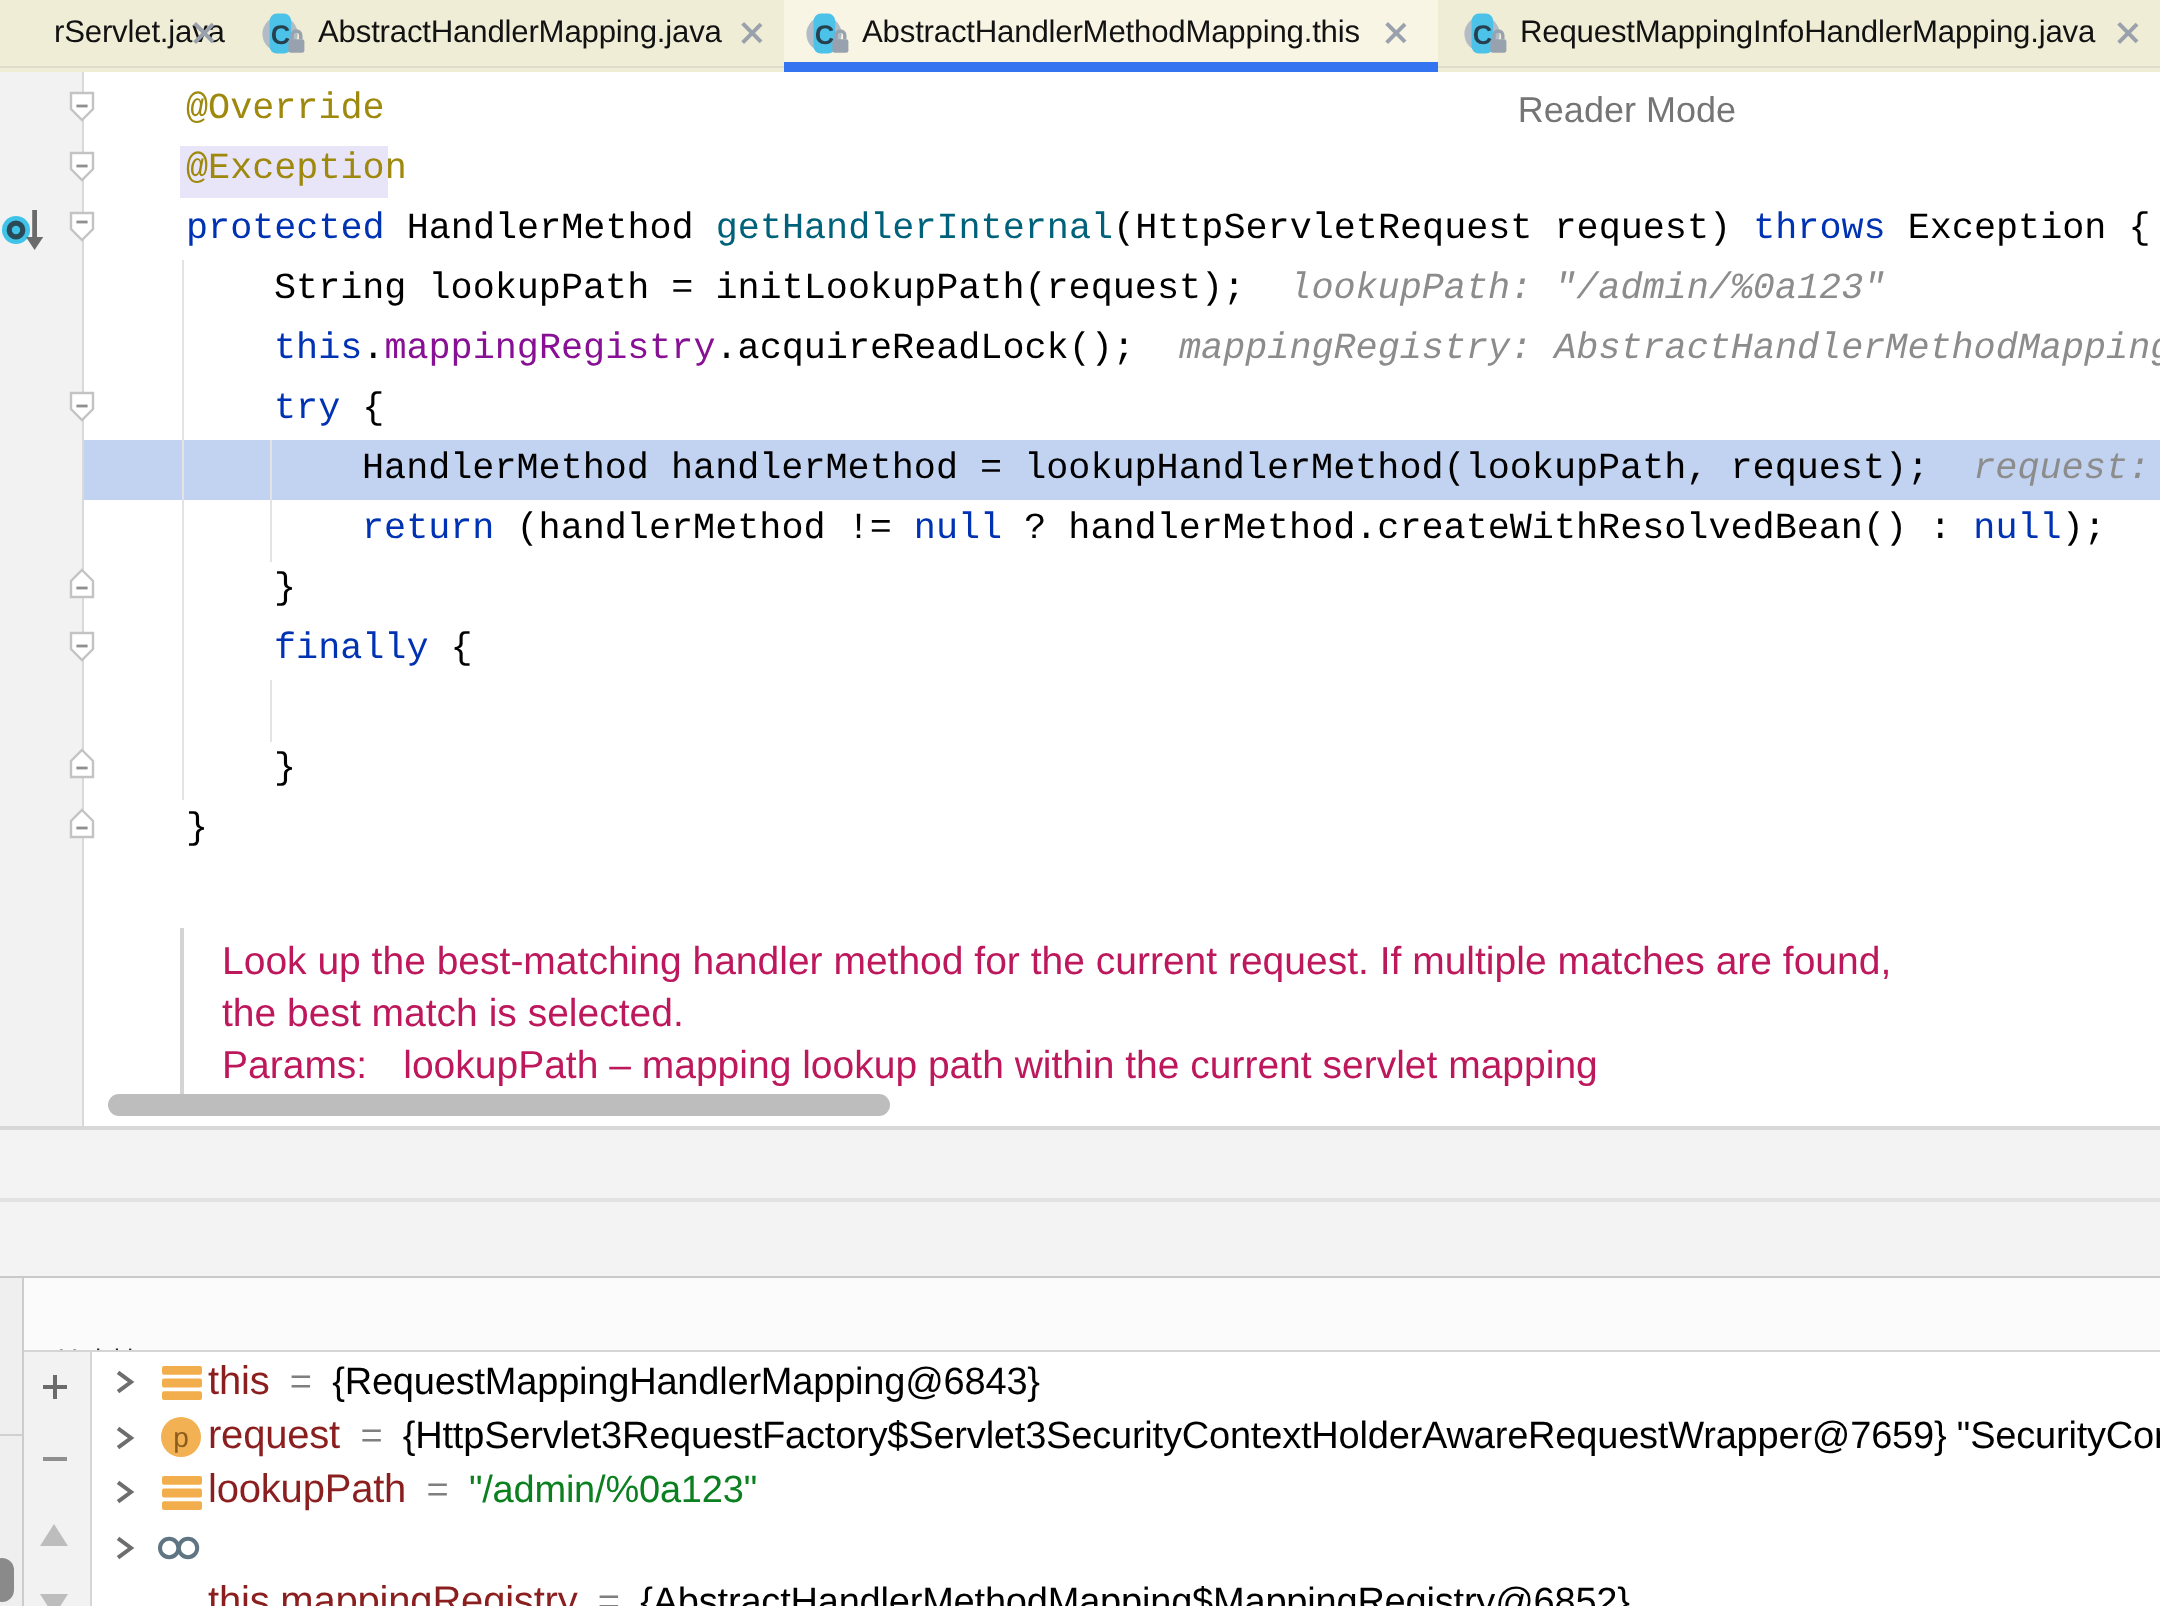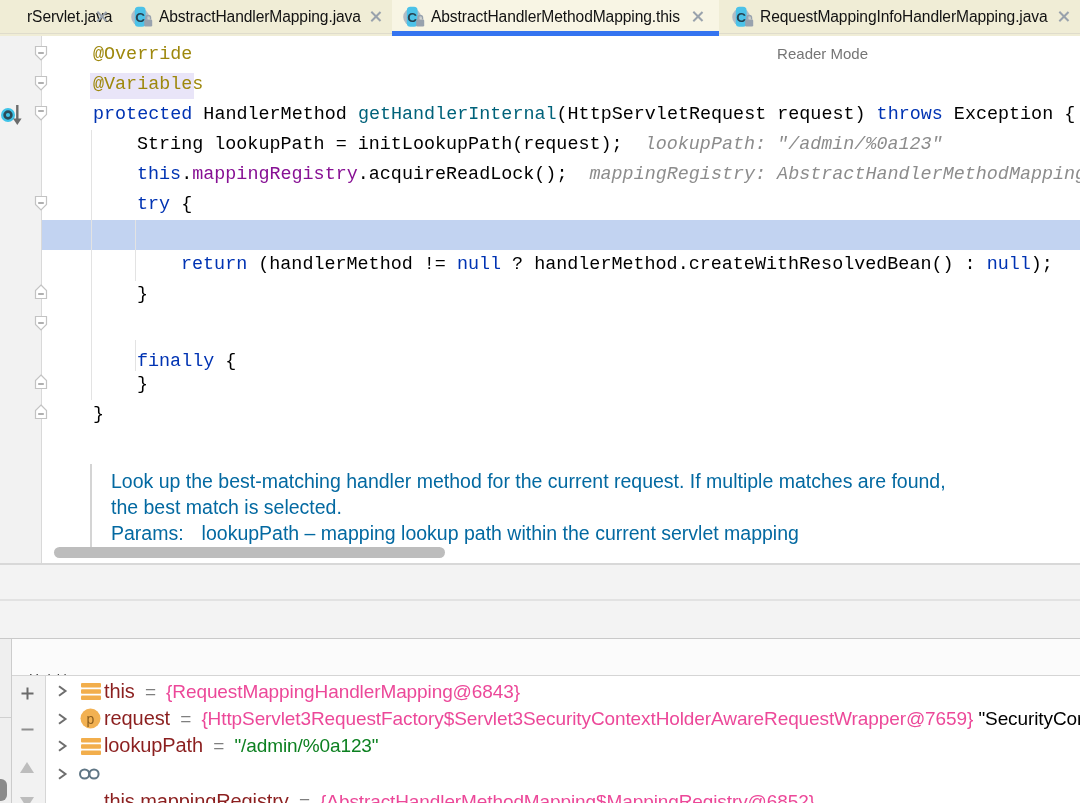--- a/index.html
+++ b/index.html
@@ -21,21 +21,21 @@
   .codeline{position:absolute;left:0;height:30px;line-height:30px;white-space:pre;
             font-family:"Liberation Mono",monospace;font-size:18.4px;color:#000;}
   .kw{color:#0033b3;}
   .ann{color:#9e880d;}
   .mdecl{color:#00627a;}
   .fld{color:#871094;}
   .hint{color:#8c8c8c;font-style:italic;}
   #execline{left:42px;top:184px;width:1038px;height:30px;background:#c2d3f1;}
   .iguide{position:absolute;width:1px;background:#e3e3e3;}
   
-  .doct{position:absolute;left:111px;font-size:19.5px;color:#0369a1;white-space:pre;}
+  .doct{position:absolute;left:111px;font-size:19.5px;color:#be185d;white-space:pre;}
   
   .band{left:0;width:1080px;background:#f2f2f2;}
   .hline{position:absolute;left:0;width:1080px;height:1px;background:#cdcdcd;}
 </style>
 </head>
 <body>
 
 <div class="abs" id="tabbar"></div>
 <div class="abs" id="activetab" style="left:392px;top:0;width:327px;height:33px;background:#f8f5e4;"></div>
 <div class="abs hline" style="top:33px;background:#dfdccc;"></div>
@@ -86,32 +86,33 @@
   <div class="abs" id="gutter"></div>
   <div class="abs" id="execline"></div>
 
   <div class="iguide" style="left:91px;top:94px;height:270px;"></div>
   <div class="iguide" style="left:135px;top:184px;height:61px;"></div>
   <div class="iguide" style="left:135px;top:304px;height:31px;"></div>
 
   <div class="abs" style="left:90px;top:37px;width:104px;height:26px;background:#e9e5f8;"></div>
 
   <div class="codeline" style="top:4px;left:93px;"><span class="ann">@Override</span></div>
-  <div class="codeline" style="top:34px;left:93px;"><span class="ann">@Variables</span></div>
+  <div class="codeline" style="top:34px;left:93px;"><span class="ann">@Exception</span></div>
   <div class="codeline" style="top:64px;left:93px;text-align:center;"><span class="kw">protected</span> HandlerMethod <span class="mdecl">getHandlerInternal</span>(HttpServletRequest request) <span class="kw">throws</span> Exception {</div>
   <div class="codeline" style="top:94px;left:137px;">String lookupPath = initLookupPath(request);<span class="hint">  lookupPath: "/admin/%0a123"</span></div>
   <div class="codeline" style="top:124px;left:137px;"><span class="kw">this</span>.<span class="fld">mappingRegistry</span>.acquireReadLock();<span class="hint">  mappingRegistry: AbstractHandlerMethodMapping</span></div>
   <div class="codeline" style="top:154px;left:137px;"><span class="kw">try</span> {</div>
+  <div class="codeline" style="top:184px;left:181px;">HandlerMethod handlerMethod = lookupHandlerMethod(lookupPath, request);<span class="hint">  request:</span></div>
   <div class="codeline" style="top:214px;left:181px;"><span class="kw">return</span> (handlerMethod != <span class="kw">null</span> ? handlerMethod.createWithResolvedBean() : <span class="kw">null</span>);</div>
   <div class="codeline" style="top:244px;left:137px;">}</div>
-  <div class="codeline" style="top:274px;left:137px;margin-top:37px;"><span class="kw">finally</span> {</div>
+  <div class="codeline" style="top:274px;left:137px;"><span class="kw">finally</span> {</div>
   <div class="codeline" style="top:334px;left:137px;">}</div>
   <div class="codeline" style="top:364px;left:93px;">}</div>
 
-  <div class="abs" style="right:16px;top:9px;font-size:15px;color:#757575;">Reader Mode</div>
+  <div class="abs" style="right:16px;top:9px;font-size:18px;color:#757575;">Reader Mode</div>
 
   <div class="abs" style="left:90px;top:428px;width:2px;height:84px;background:#d4d4d4;"></div>
   <div class="doct" style="top:434px;">Look up the best-matching handler method for the current request. If multiple matches are found,</div>
   <div class="doct" style="top:460px;">the best match is selected.</div>
   <div class="doct" style="top:486px;"><span>Params:</span><span style="display:inline-block;width:18px;"></span><span>lookupPath – mapping lookup path within the current servlet mapping</span></div>
 
   <div class="abs" style="left:54px;top:511px;width:391px;height:11px;border-radius:6px;background:#bdbdbd;"></div>
 </div>
 
 <svg class="abs" style="left:0px;top:103px;" width="26" height="26" viewBox="0 0 26 26">
@@ -168,21 +169,21 @@
   </svg>
 <svg class="abs" style="left:21px;top:723px;" width="13" height="13" viewBox="0 0 13 13">
     <line x1="0.5" y1="6.5" x2="12.5" y2="6.5" stroke="#8f8f8f" stroke-width="2"></line>
   </svg>
 <div class="abs" style="left:20px;top:762px;width:0;height:0;border-left:7.5px solid transparent;border-right:7.5px solid transparent;border-bottom:11px solid #bdbdbd;"></div>
 <div class="abs" style="left:20px;top:797px;width:0;height:0;border-left:7.5px solid transparent;border-right:7.5px solid transparent;border-top:11px solid #bdbdbd;"></div>
 
 <style>
   .vrow{position:absolute;left:0;height:27px;line-height:27px;white-space:pre;font-size:19px;letter-spacing:-0.1px;}
   .vname{color:#8b1f1f;font-size:20px;}
-  .vgray{color:#ec4899;}
+  .vgray{color:#000000;}
   .vgreen{color:#0c8020;}
   .veq{color:#7f7f7f;padding:0 5px;}
 </style>
 <svg class="abs" style="left:55px;top:684px;" width="14" height="14" viewBox="0 0 14 14">
     <path d="M4 2.2 l6.5 4.8 l-6.5 4.8" fill="none" stroke="#6e6e6e" stroke-width="2"></path>
   </svg>
 <svg class="abs" style="left:55px;top:712px;" width="14" height="14" viewBox="0 0 14 14">
     <path d="M4 2.2 l6.5 4.8 l-6.5 4.8" fill="none" stroke="#6e6e6e" stroke-width="2"></path>
   </svg>
 <svg class="abs" style="left:55px;top:739px;" width="14" height="14" viewBox="0 0 14 14">

